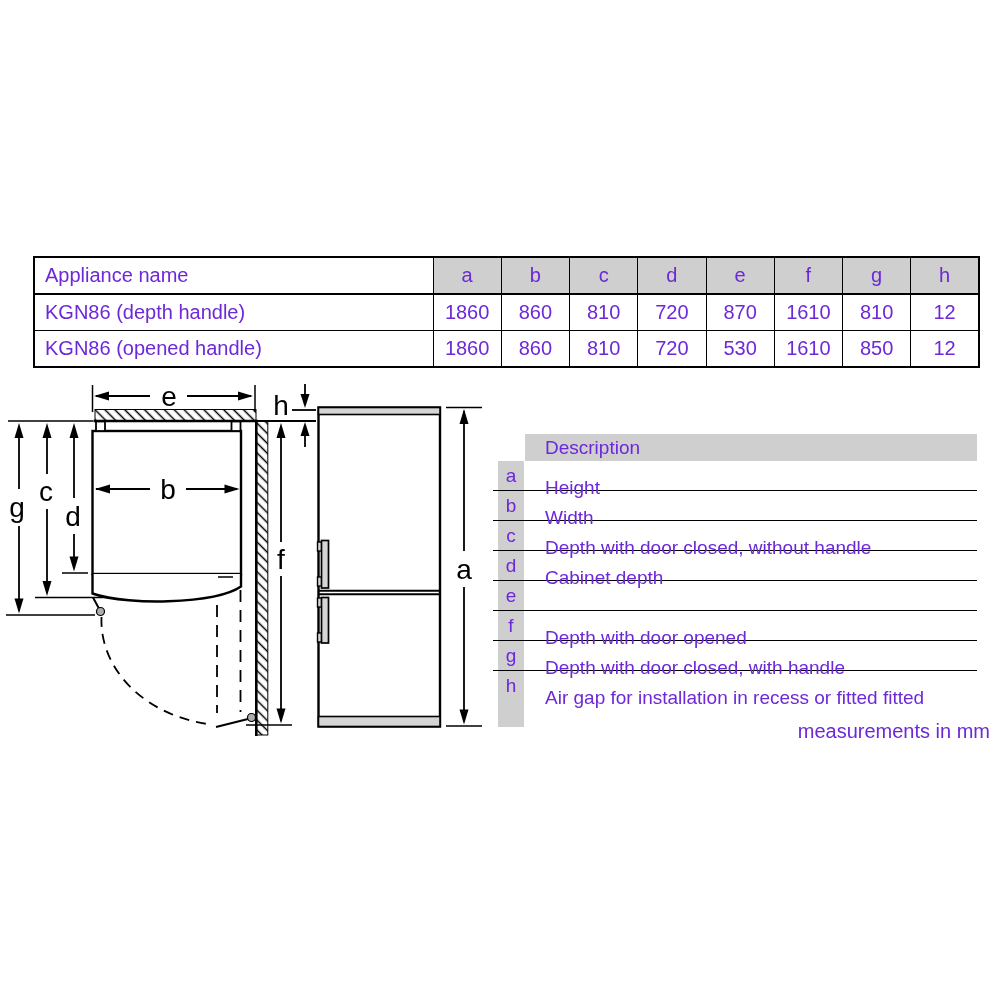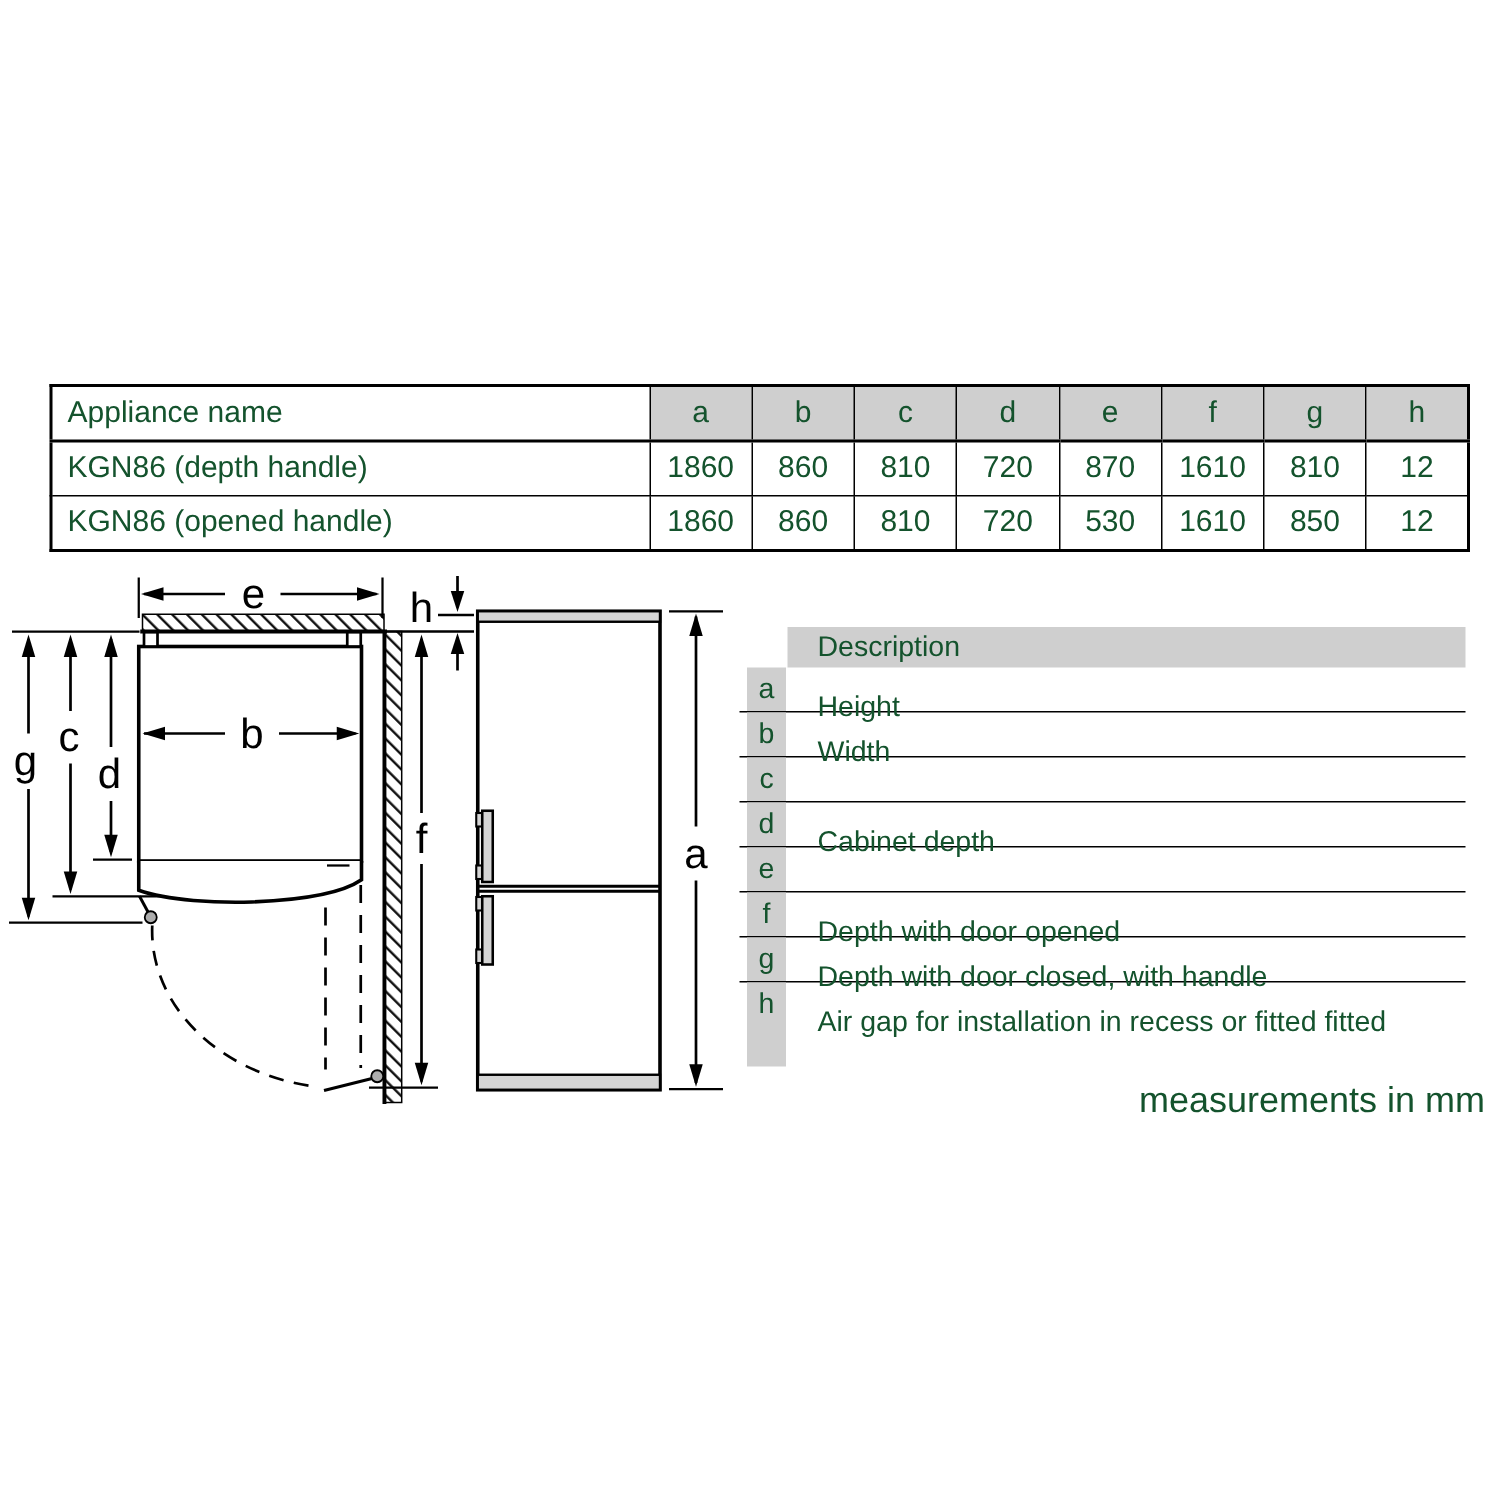--- a/index.html
+++ b/index.html
@@ -1,42 +1,42 @@
 <!DOCTYPE html>
 <html><head>
 <meta charset="utf-8">
 <style>
   html,body{margin:0;padding:0;background:#fff;}
   #canvas{position:relative;width:1000px;height:852px;background:#fff;overflow:hidden;
-          font-family:"Liberation Sans", sans-serif;color:#14532d;}
+          font-family:"Liberation Sans", sans-serif;color:#6d28d9;}
 
   
   table.dim-table{position:absolute;left:33px;top:256px;width:947px;
                   border-collapse:collapse;table-layout:fixed;font-size:20px;}
   table.dim-table th, table.dim-table td{border:1.6px solid #000;height:35px;padding:0;
                   text-align:center;font-weight:normal;overflow:hidden;white-space:nowrap;}
   table.dim-table{border:2.4px solid #000;}
   table.dim-table tr.hdr th{border-bottom:2.4px solid #000;}
   table.dim-table .name-col{text-align:left;padding-left:10px;}
   table.dim-table tr.hdr th.letter{background:#cfcfcf;}
 
   
-  .desc-table{position:absolute;left:493px;top:418px;width:484px;font-size:19px;line-height:1;}
+  .desc-table{position:absolute;left:493px;top:434px;width:484px;font-size:19px;line-height:1;}
   .desc-head{position:relative;height:27px;}
   .desc-head .head-bg{position:absolute;left:32px;top:0;width:452px;height:27px;background:#cfcfcf;}
   .desc-head .head-label{position:absolute;left:52px;top:0;height:27px;line-height:27px;}
   .desc-row{position:relative;height:29px;border-bottom:1.6px solid #000;}
   .desc-row.last{border-bottom:none;}
   .desc-row .key-cell{position:absolute;left:5px;top:0;width:26px;height:100%;background:#cfcfcf;
                       text-align:center;line-height:29px;}
   .desc-row .txt-cell{position:absolute;left:52px;top:0;height:100%;line-height:29px;white-space:nowrap;margin-top:12px;}
   .desc-tail{position:absolute;left:5px;width:26px;height:27px;background:#cfcfcf;}
 
   
-  .footer-note{position:absolute;left:600px;top:720px;width:390px;text-align:right;font-size:24px;}
+  .footer-note{position:absolute;left:600px;top:720px;width:390px;text-align:right;font-size:20px;}
 
   
   svg.diagram{position:absolute;left:0;top:378px;}
   svg.diagram line, svg.diagram path, svg.diagram rect, svg.diagram circle{stroke:#000;}
   svg.diagram text{font-family:"Liberation Sans", sans-serif;font-size:28px;fill:#000;
                    text-anchor:middle;}
 </style>
 </head>
 <body>
 
@@ -224,20 +224,21 @@
     <div class="desc-row">
       <div class="key-cell">a</div>
       <div class="txt-cell">Height</div>
     </div>
     <div class="desc-row">
       <div class="key-cell">b</div>
       <div class="txt-cell">Width</div>
     </div>
     <div class="desc-row">
       <div class="key-cell">c</div>
+      <div class="txt-cell">Depth with door closed, without handle</div>
     </div>
     <div class="desc-row">
       <div class="key-cell">d</div>
       <div class="txt-cell">Cabinet depth</div>
     </div>
     <div class="desc-row">
       <div class="key-cell">e</div>
     </div>
     <div class="desc-row">
       <div class="key-cell">f</div>

